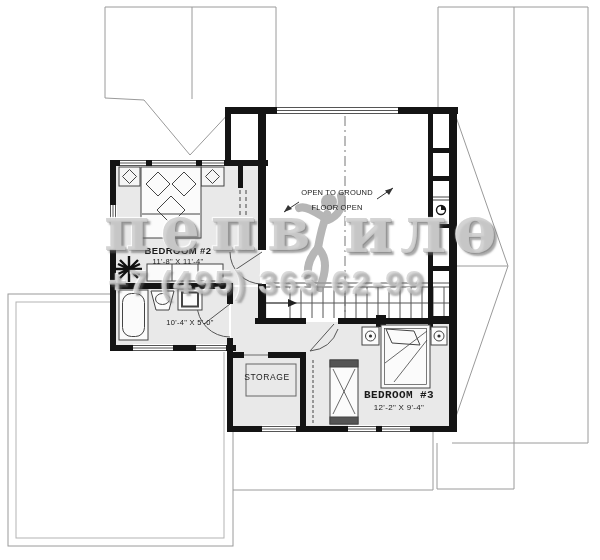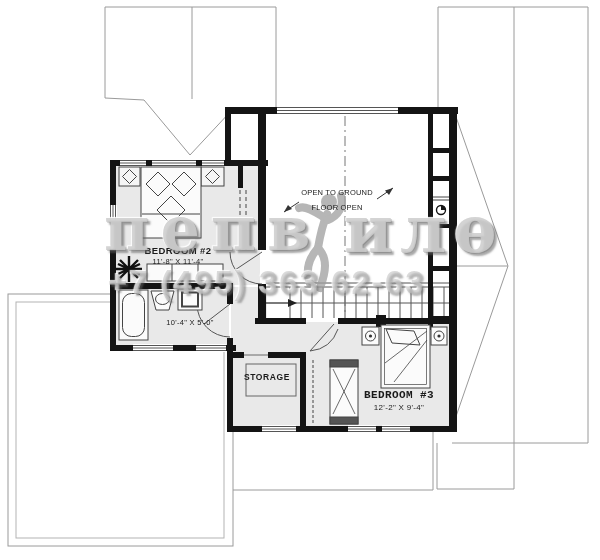--- a/index.html
+++ b/index.html
@@ -6,21 +6,21 @@
   #canvas{position:relative;width:600px;height:560px;background:#fff;overflow:hidden;
           font-family:"Liberation Sans",sans-serif;}
   #plan-svg{position:absolute;left:0;top:0;}
   .lbl{position:absolute;transform:translateX(-50%);white-space:nowrap;color:#1a1a1a;
        text-align:center;z-index:3;}
   .room-name{font-weight:bold;font-size:9.5px;letter-spacing:.4px;}
   .room-dims{font-size:7.5px;letter-spacing:.3px;}
   .b3-name{font-size:11px;font-family:Liberation Mono, monospace;}
   .b3-dims{font-size:8px;}
   .open-lbl{font-size:7.5px;letter-spacing:.2px;}
-  .storage-lbl{font-size:8.5px;letter-spacing:.6px;font-weight:bold;}
+  .storage-lbl{font-size:8.5px;letter-spacing:.6px;font-weight:normal;}
   
   .wm{position:absolute;z-index:6;pointer-events:none;line-height:1;}
   .wm-letters{font-family:"DejaVu Serif",serif;font-weight:bold;
       color:rgba(205,205,205,0.85);
       text-shadow:3px 3px 2px rgba(95,95,95,0.55), -1px -1px 1px rgba(255,255,255,0.95),
                   1px 1px 0 rgba(140,140,140,0.4);
       filter:blur(.5px);}
   .wm-left{left:104px;top:198px;font-size:62px;letter-spacing:11px;}
   .wm-right{left:344px;top:196px;font-size:66px;letter-spacing:7px;text-align:right;}
   .wm-contact{font-weight:bold;color:rgba(190,190,190,0.55);
@@ -217,15 +217,15 @@
 
 <div class="lbl room-dims" style="left:190px;top:318px;">10'-4" X 5'-0"</div>
 
 <div class="lbl storage-lbl" style="left:267px;top:372px;">STORAGE</div>
 
 <div class="lbl room-name b3-name" style="left:399px;top:389px;">BEDROOM #3</div>
 <div class="lbl room-dims b3-dims" style="left:399px;top:403px;">12'-2" X 9'-4"</div>
 
 <div class="wm wm-letters wm-left">пепв</div>
 <div class="wm wm-letters wm-right">илѳ</div>
-<div class="wm wm-contact wm-phone">+7 (495) 363 62-63</div>
+<div class="wm wm-contact wm-phone">+7 (495) 363 62-99</div>
 
 </div>
 
 </body></html>

